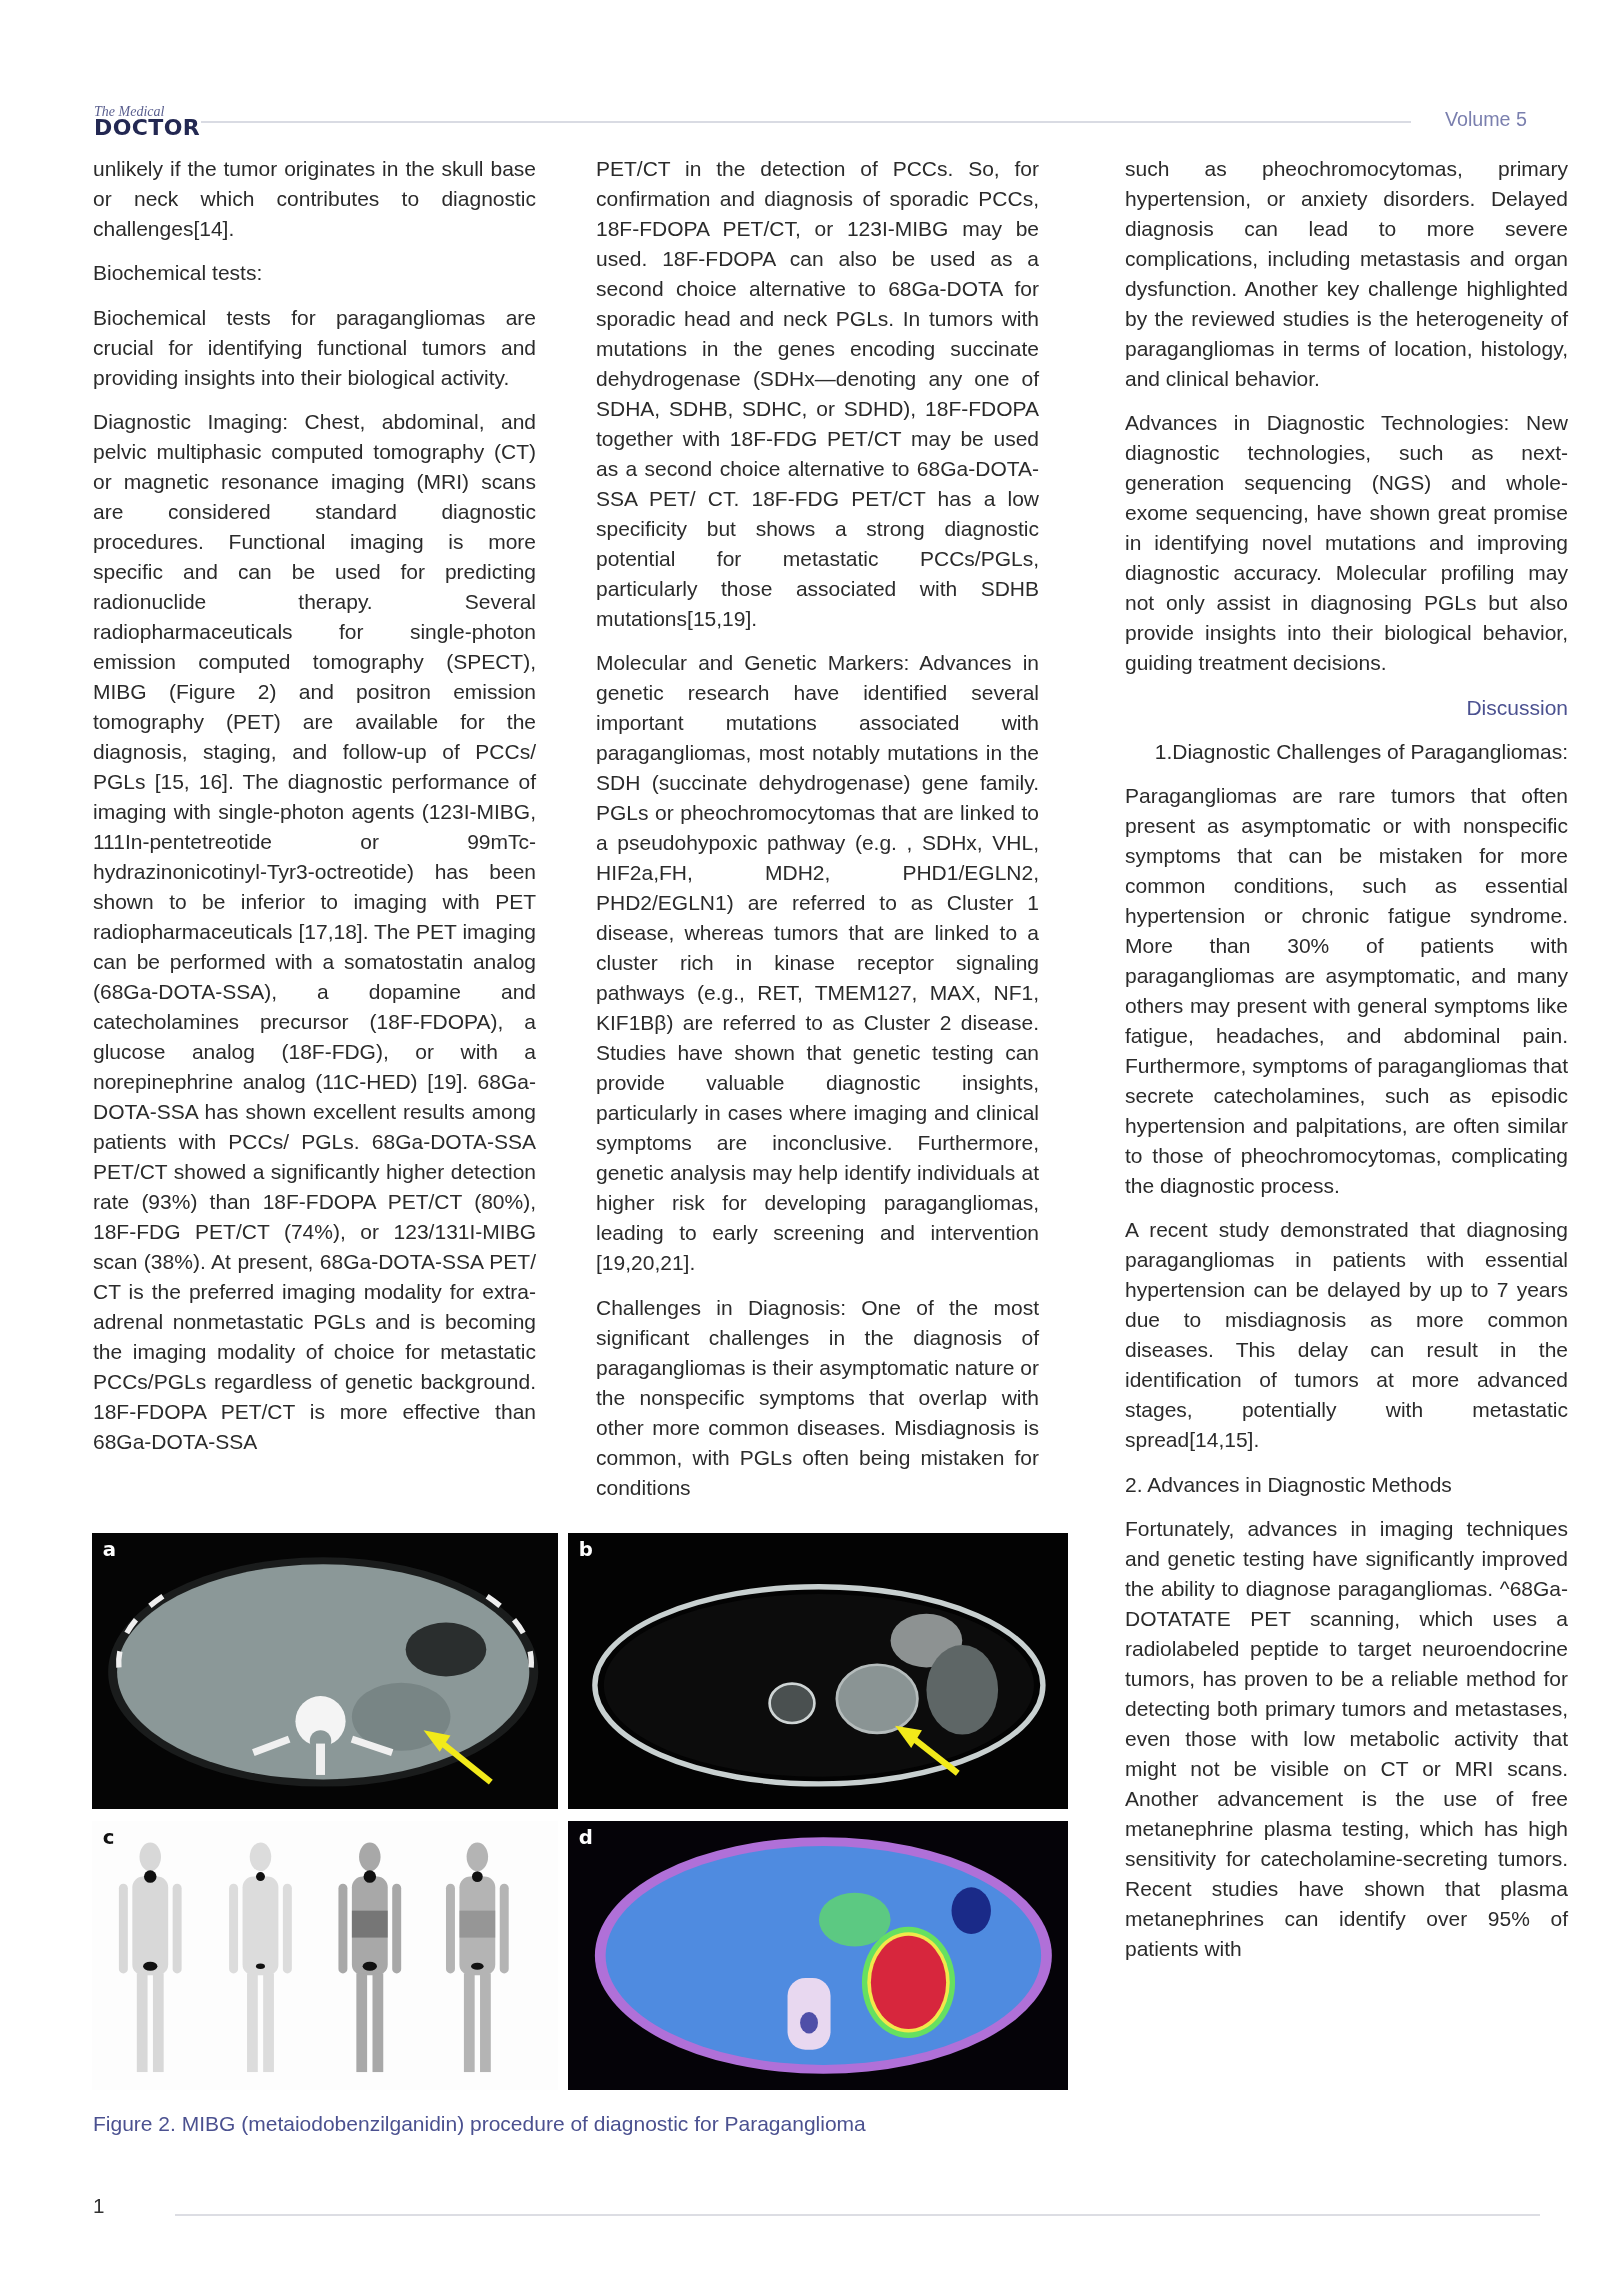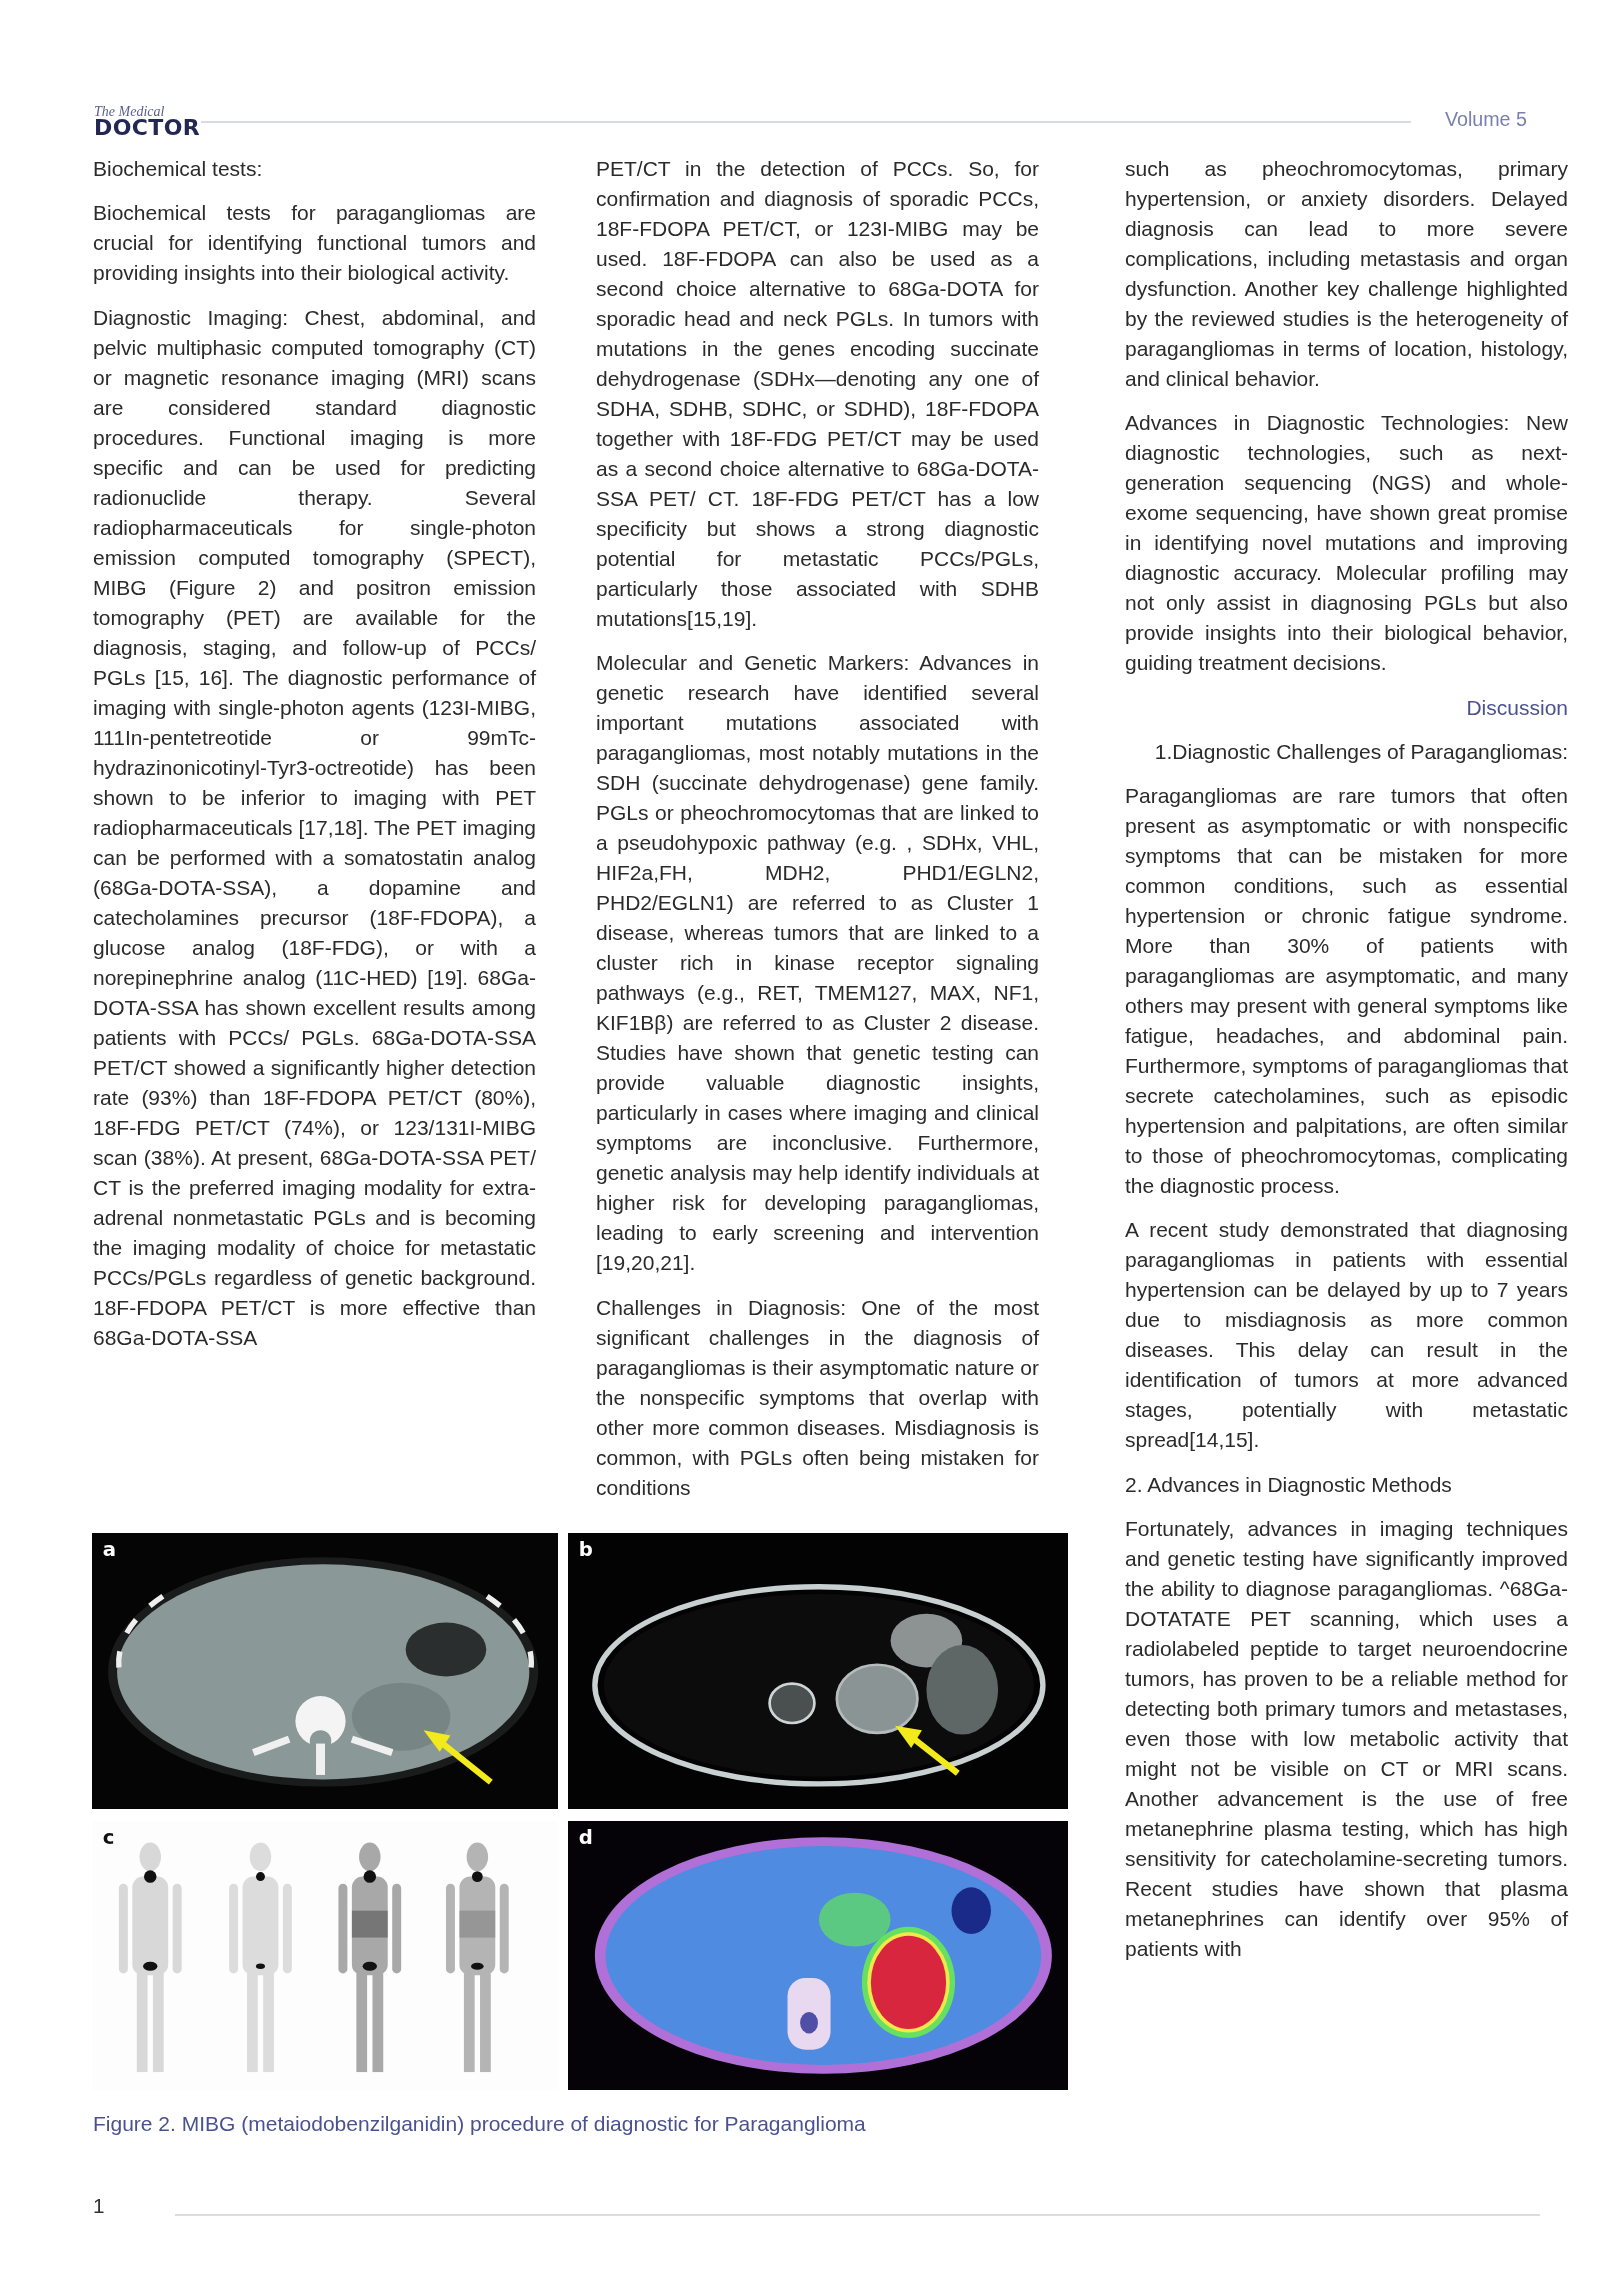--- a/index.html
+++ b/index.html
@@ -39,20 +39,21 @@
 <div class="header">
   <div class="logo">
     <div class="logo-small">The Medical</div>
     <div class="logo-big">DOCTOR</div>
   </div>
   <div class="header-rule"></div>
   <div class="volume">Volume 5</div>
 </div>
 
 <div class="col col1">
+  <p>unlikely if the tumor originates in the skull base or neck which contributes to diagnostic challenges[14].</p>
   <p style="text-align:left">Biochemical tests:</p>
   <p>Biochemical tests for paragangliomas are crucial for identifying functional tumors and providing insights into their biological activity.</p>
   <p>Diagnostic Imaging: Chest, abdominal, and pelvic multiphasic computed tomography (CT) or magnetic resonance imaging (MRI) scans are considered standard diagnostic procedures. Functional imaging is more specific and can be used for predicting radionuclide therapy. Several radiopharmaceuticals for single-photon emission computed tomography (SPECT), MIBG (Figure 2) and positron emission tomography (PET) are available for the diagnosis, staging, and follow-up of PCCs/ PGLs [15, 16]. The diagnostic performance of imaging with single-photon agents (123I-MIBG, 111In-pentetreotide or 99mTc-hydrazinonicotinyl-Tyr3-octreotide) has been shown to be inferior to imaging with PET radiopharmaceuticals [17,18]. The PET imaging can be performed with a somatostatin analog (68Ga-DOTA-SSA), a dopamine and catecholamines precursor (18F-FDOPA), a glucose analog (18F-FDG), or with a norepinephrine analog (11C-HED) [19]. 68Ga-DOTA-SSA has shown excellent results among patients with PCCs/ PGLs. 68Ga-DOTA-SSA PET/CT showed a significantly higher detection rate (93%) than 18F-FDOPA PET/CT (80%), 18F-FDG PET/CT (74%), or 123/131I-MIBG scan (38%). At present, 68Ga-DOTA-SSA PET/ CT is the preferred imaging modality for extra-adrenal nonmetastatic PGLs and is becoming the imaging modality of choice for metastatic PCCs/PGLs regardless of genetic background. 18F-FDOPA PET/CT is more effective than 68Ga-DOTA-SSA</p>
 </div>
 
 <div class="col col2">
   <p>PET/CT in the detection of PCCs. So, for confirmation and diagnosis of sporadic PCCs, 18F-FDOPA PET/CT, or 123I-MIBG may be used. 18F-FDOPA can also be used as a second choice alternative to 68Ga-DOTA for sporadic head and neck PGLs. In tumors with mutations in the genes encoding succinate dehydrogenase (SDHx—denoting any one of SDHA, SDHB, SDHC, or SDHD), 18F-FDOPA together with 18F-FDG PET/CT may be used as a second choice alternative to 68Ga-DOTA-SSA PET/ CT. 18F-FDG PET/CT has a low specificity but shows a strong diagnostic potential for metastatic PCCs/PGLs, particularly those associated with SDHB mutations[15,19].</p>
   <p>Molecular and Genetic Markers: Advances in genetic research have identified several important mutations associated with paragangliomas, most notably mutations in the SDH (succinate dehydrogenase) gene family. PGLs or pheochromocytomas that are linked to a pseudohypoxic pathway (e.g. , SDHx, VHL, HIF2a,FH, MDH2, PHD1/EGLN2, PHD2/EGLN1) are referred to as Cluster 1 disease, whereas tumors that are linked to a cluster rich in kinase receptor signaling pathways (e.g., RET, TMEM127, MAX, NF1, KIF1Bβ) are referred to as Cluster 2 disease. Studies have shown that genetic testing can provide valuable diagnostic insights, particularly in cases where imaging and clinical symptoms are inconclusive. Furthermore, genetic analysis may help identify individuals at higher risk for developing paragangliomas, leading to early screening and intervention [19,20,21].</p>
   <p>Challenges in Diagnosis: One of the most significant challenges in the diagnosis of paragangliomas is their asymptomatic nature or the nonspecific symptoms that overlap with other more common diseases. Misdiagnosis is common, with PGLs often being mistaken for conditions</p>
 </div>

